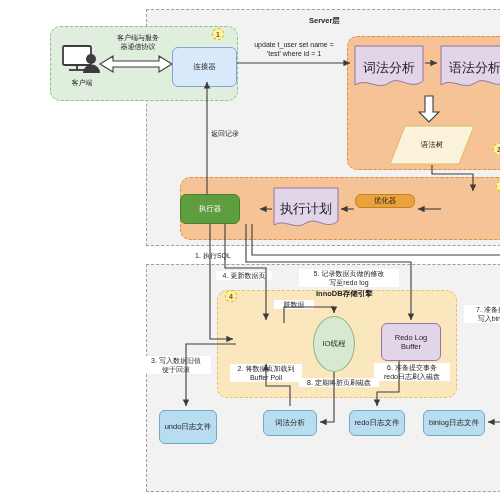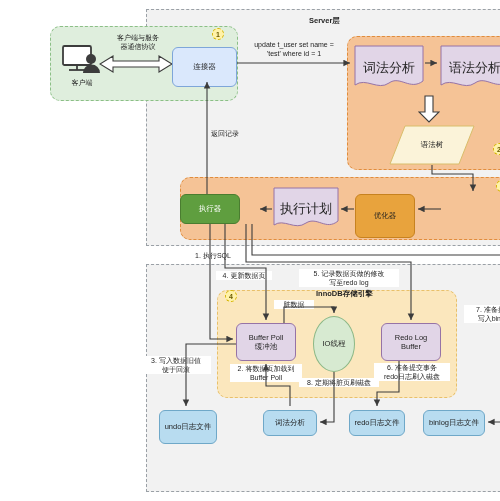--- a/index.html
+++ b/index.html
@@ -123,31 +123,29 @@
 
   <div class="abs node n-green" style="left:136px;top:194px;width:60px;height:30px;">执行器</div>
 
   <div class="doc" style="left:229px;top:187px;width:66px;height:44px;">
     <svg width="66" height="44" viewBox="0 0 66 44">
       <path d="M1 1 H65 V34 C53 44 44 29 33 36 C22 44 11 31 1 38 Z" fill="#e1d5e7" stroke="#9673a6" stroke-width="1"></path>
     </svg>
     <div class="lbl">执行计划</div>
   </div>
 
-  <div class="abs node n-orange" style="left:311px;top:194px;width:60px;height:44px;">优化器</div>
+  <div class="abs node n-orange" style="left:311px;top:194px;width:60px;height:14px;">优化器</div>
 
 
   <div class="lab" style="left:150px;top:129px;width:62px;">返回记录</div>
 
   <div class="abs group-yellow" style="left:173px;top:290px;width:240px;height:108px;"></div>
   <div class="abs badge" style="left:181px;top:290px;">4</div>
   <div class="abs layer-title" style="left:272px;top:289px;">InnoDB存储引擎</div>
 
-  <div class="abs node n-purple" style="left:192px;top:323px;width:60px;height:38px;">Buffer Poll
-缓冲池</div>
 
   <div class="abs node n-lgreen-ellipse" style="left:269px;top:316px;width:42px;height:56px;">IO线程</div>
 
   <div class="abs node n-purple" style="left:337px;top:323px;width:60px;height:38px;">Redo Log
 Buffer</div>
 
   <div class="abs node n-lblue" style="left:115px;top:410px;width:58px;height:34px;">undo日志文件</div>
   <div class="abs node n-lblue" style="left:219px;top:410px;width:54px;height:26px;">词法分析</div>
   <div class="abs node n-lblue" style="left:305px;top:410px;width:56px;height:26px;">redo日志文件</div>
   <div class="abs node n-lblue" style="left:379px;top:410px;width:62px;height:26px;">binlog日志文件</div>

